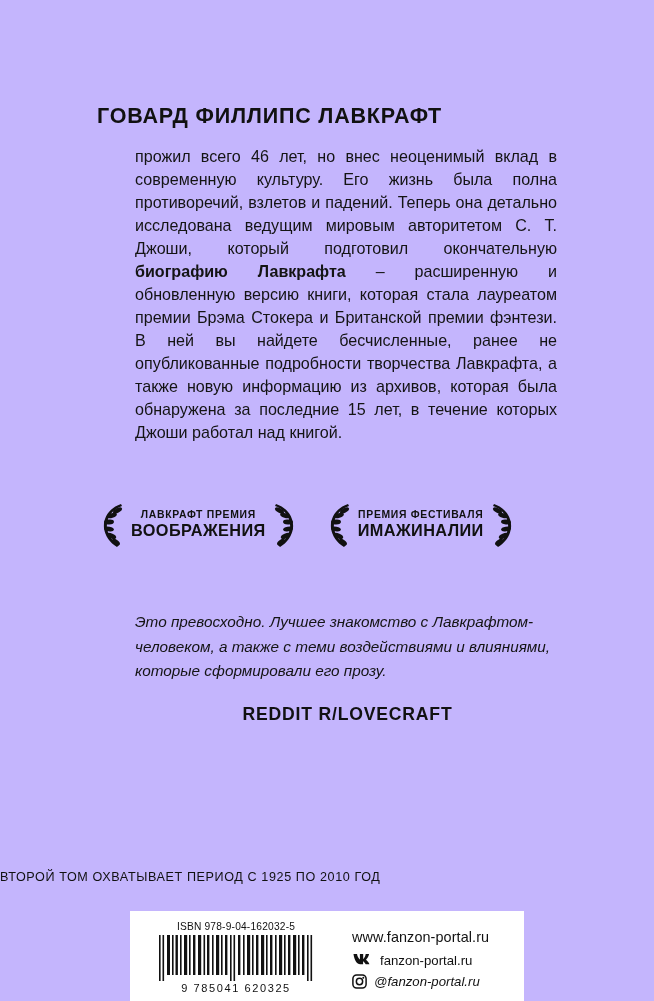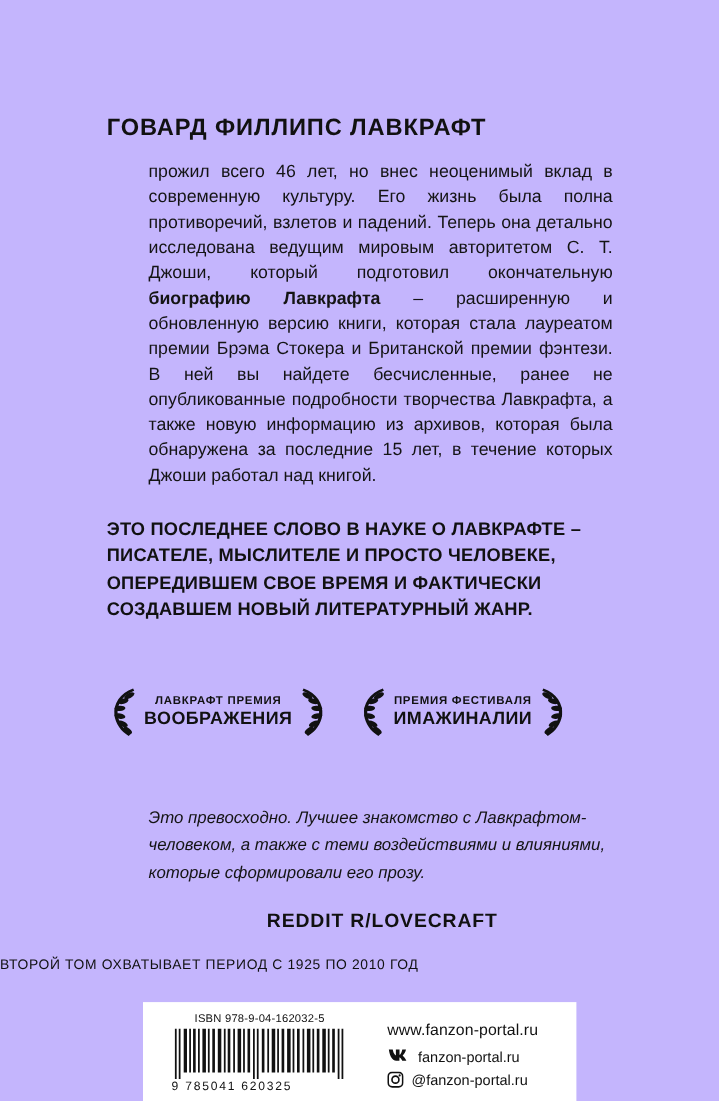--- a/index.html
+++ b/index.html
@@ -161,21 +161,21 @@
   .barcode-bars {
     width: 158px;
     height: 46px;
     display: block;
   }
   .barcode-digits {
     font-size: 11px;
     letter-spacing: 1.6px;
     color: #111;
     margin-top: 1px;
-    text-align: left;
+    text-align: center;
     font-family: "Liberation Sans", sans-serif;
   }
   .publisher-info {
     position: absolute;
     left: 222px;
     top: 18px;
     width: 170px;
     color: #111;
   }
   .site-url {
@@ -193,44 +193,39 @@
     height: 13px;
     display: block;
   }
   .social-handle {
     font-size: 13.2px;
   }
   .ig-row {
     display: flex;
     align-items: center;
     gap: 7px;
+    font-style: italic;
   }
   .ig-icon {
     width: 15px;
     height: 15px;
     display: block;
   }
 </style>
 </head>
 <body>
 
 <div class="page">
 
   <div class="content">
 
     <div class="author-name">ГОВАРД ФИЛЛИПС ЛАВКРАФТ</div>
 
     <p class="blurb"><span>прожил всего 46 лет, но внес неоценимый вклад в современную культуру. Его жизнь была полна противоречий, взлетов и падений. Теперь она детально исследована ведущим мировым авторитетом С. Т. Джоши, который подготовил окончательную </span><span class="em">биографию Лавкрафта</span><span> – расширенную и обновленную версию книги, которая стала лауреатом премии Брэма Стокера и Британской премии фэнтези. В ней вы найдете бесчисленные, ранее не опубликованные подробности творчества Лавкрафта, а также новую информацию из архивов, которая была обнаружена за последние 15 лет, в течение которых Джоши работал над книгой.</span></p>
 
-    <div class="statement">
-      <div>ЭТО ПОСЛЕДНЕЕ СЛОВО В НАУКЕ О ЛАВКРАФТЕ –</div>
-      <div>ПИСАТЕЛЕ, МЫСЛИТЕЛЕ И ПРОСТО ЧЕЛОВЕКЕ,</div>
-      <div>ОПЕРЕДИВШЕМ СВОЕ ВРЕМЯ И ФАКТИЧЕСКИ</div>
-      <div>СОЗДАВШЕМ НОВЫЙ ЛИТЕРАТУРНЫЙ ЖАНР.</div>
-    </div>
 
     <div class="awards">
 
       <div class="award">
         <svg class="laurel" viewBox="0 0 26 46">
           <g fill="#111">
             <path d="M22 2 C10 6 4 16 5 26 C6 34 11 41 18 45 L20 43 C13 39 9 33 8 26 C7 17 12 8 23 4 Z"></path>
             <ellipse cx="18.5" cy="8.5" rx="5" ry="2.4" transform="rotate(-28 18.5 8.5)"></ellipse>
             <ellipse cx="13" cy="13.5" rx="5" ry="2.4" transform="rotate(-16 13 13.5)"></ellipse>
             <ellipse cx="10" cy="20" rx="5" ry="2.4" transform="rotate(-4 10 20)"></ellipse>

